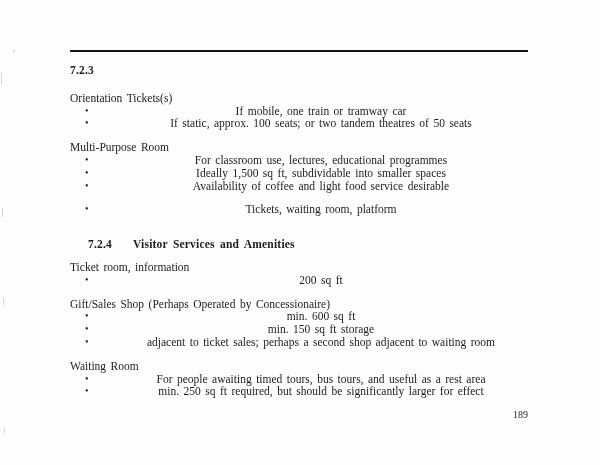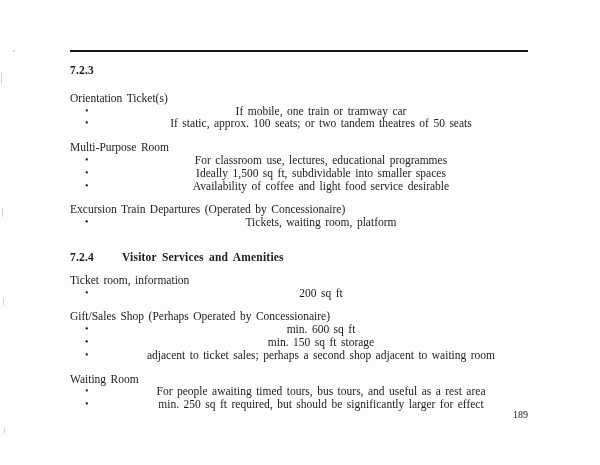--- a/index.html
+++ b/index.html
@@ -31,29 +31,29 @@
     font-size: 11.5px;
     line-height: 12.8px;
     word-spacing: 1.6px;
   }
   .section-heading {
     display: flex;
     font-weight: 700;
     letter-spacing: 0.2px;
     word-spacing: 2.2px;
     margin: 0 0 15px 0;
-    gap: 7px;
   }
   .section-heading .sec-num {
     width: 45px;
     flex: 0 0 45px;
   }
   .section2 {
     margin-top: 22px;
     margin-bottom: 10px;
+    margin-left: 18px;
   }
   .group {
     margin-top: 11px;
   }
   .group.first {
     margin-top: 0;
   }
   .group-heading {
     font-weight: 400;
   }
@@ -99,21 +99,21 @@
 <div class="speckle sp4"></div>
 <div class="speckle sp5"></div>
 
 <div class="content">
 
   <div class="section-heading">
     <span class="sec-num">7.2.3</span>
   </div>
 
   <div class="group first">
-    <div class="group-heading">Orientation Ticket(s)</div>
+    <div class="group-heading">Orientation Tickets(s)</div>
     <div class="bullet-line">
       <span class="bullet">•</span>
       <span class="bullet-text">If mobile, one train or tramway car</span>
     </div>
     <div class="bullet-line">
       <span class="bullet">•</span>
       <span class="bullet-text">If static, approx. 100 seats; or two tandem theatres of 50 seats</span>
     </div>
   </div>
 
@@ -127,21 +127,20 @@
       <span class="bullet">•</span>
       <span class="bullet-text">Ideally 1,500 sq ft, subdividable into smaller spaces</span>
     </div>
     <div class="bullet-line">
       <span class="bullet">•</span>
       <span class="bullet-text">Availability of coffee and light food service desirable</span>
     </div>
   </div>
 
   <div class="group">
-    <div class="group-heading">Excursion Train Departures (Operated by Concessionaire)</div>
     <div class="bullet-line">
       <span class="bullet">•</span>
       <span class="bullet-text">Tickets, waiting room, platform</span>
     </div>
   </div>
 
   <div class="section-heading section2">
     <span class="sec-num">7.2.4</span>
     <span class="sec-title">Visitor Services and Amenities</span>
   </div>

